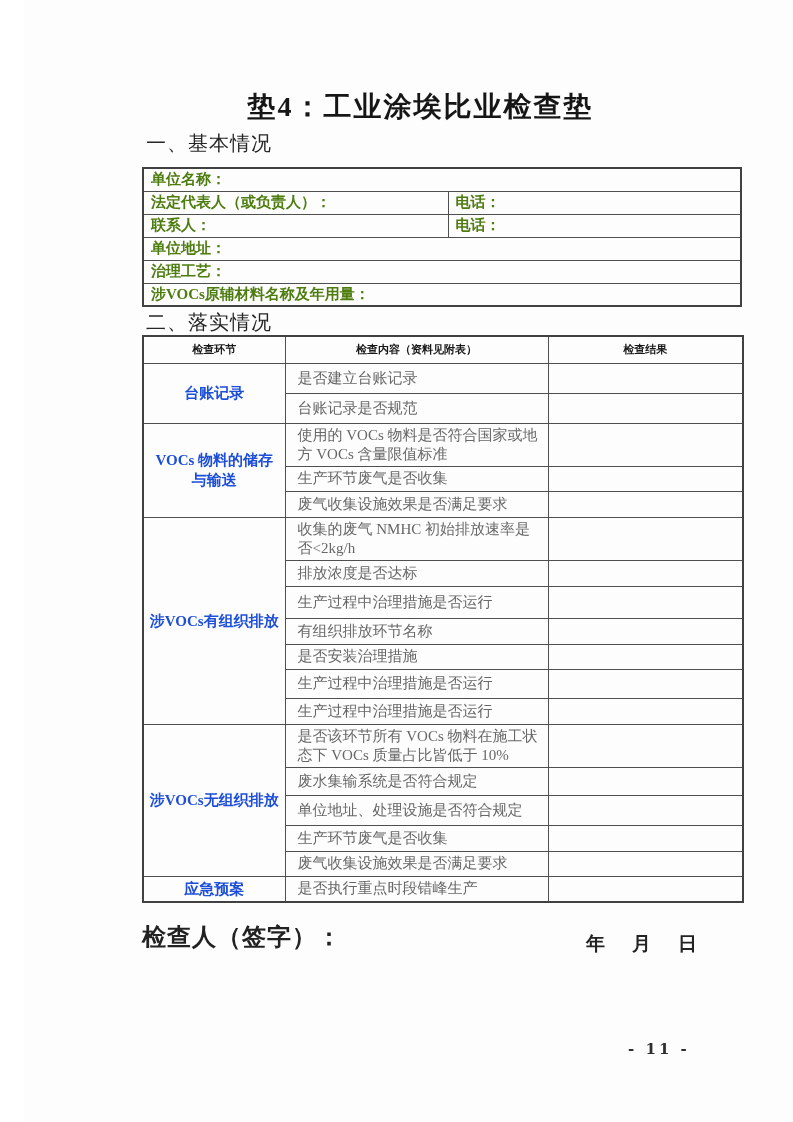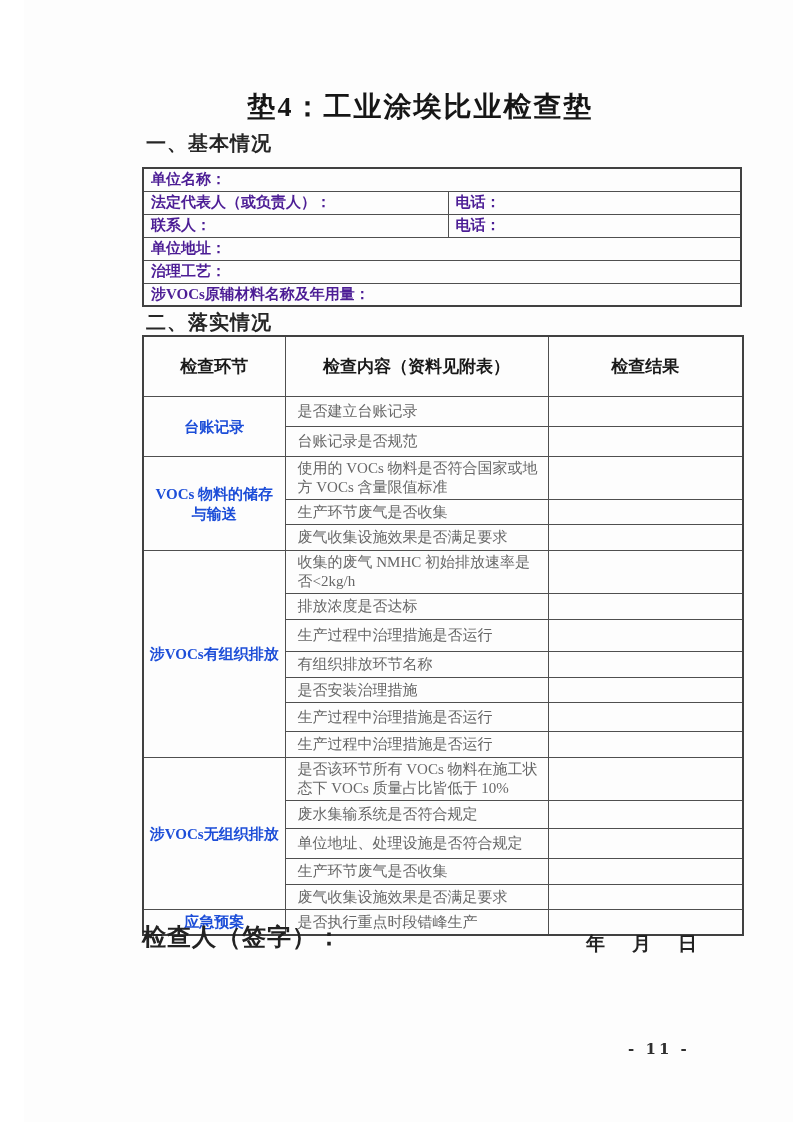--- a/index.html
+++ b/index.html
@@ -11,47 +11,47 @@
     color:#1f1f1f;
     margin-left:24px;
   }
   .doc-title {
     position:absolute; top:88px; left:0; width:100%;
     text-align:center; font-size:28px; font-weight:bold;
     color:#161616; letter-spacing:2px;
   }
   .section-heading {
     position:absolute; left:122px;
-    font-size:20px; font-weight:700; color:#262626; letter-spacing:1px;
+    font-size:20px; font-weight:400; color:#262626; letter-spacing:1px;
   }
   #sec1 { top:130px; }
   #sec2 { top:309px; }
 
   table { border-collapse:collapse; table-layout:fixed; }
   td, th { border:1px solid #4f4f4f; overflow:hidden; }
 
   
   #basic-table {
     position:absolute; top:167px; left:118px; width:598px;
     border:2px solid #414141;
   }
   #basic-table td {
     height:23px; padding:1px 7px; vertical-align:middle;
-    font-size:15px; font-weight:bold; color:#4c1d95;
+    font-size:15px; font-weight:bold; color:#4d7c0f;
     white-space:nowrap;
   }
 
   
   #check-table {
     position:absolute; top:335px; left:118px; width:600px;
     border:2px solid #414141;
   }
   #check-table th {
-    font-size:17px; font-weight:bold; color:#191919;
-    text-align:center; vertical-align:middle; padding:18px;
+    font-size:11px; font-weight:bold; color:#191919;
+    text-align:center; vertical-align:middle; padding:2px;
   }
   td.group-cell {
     font-size:15px; font-weight:bold; color:#1d4ed8;
     text-align:center; vertical-align:middle;
     padding:2px 5px; line-height:20px;
   }
   td.item-cell {
     font-size:15px; color:#676767;
     padding:2px 4px 2px 12px; vertical-align:middle; line-height:19px;
   }

